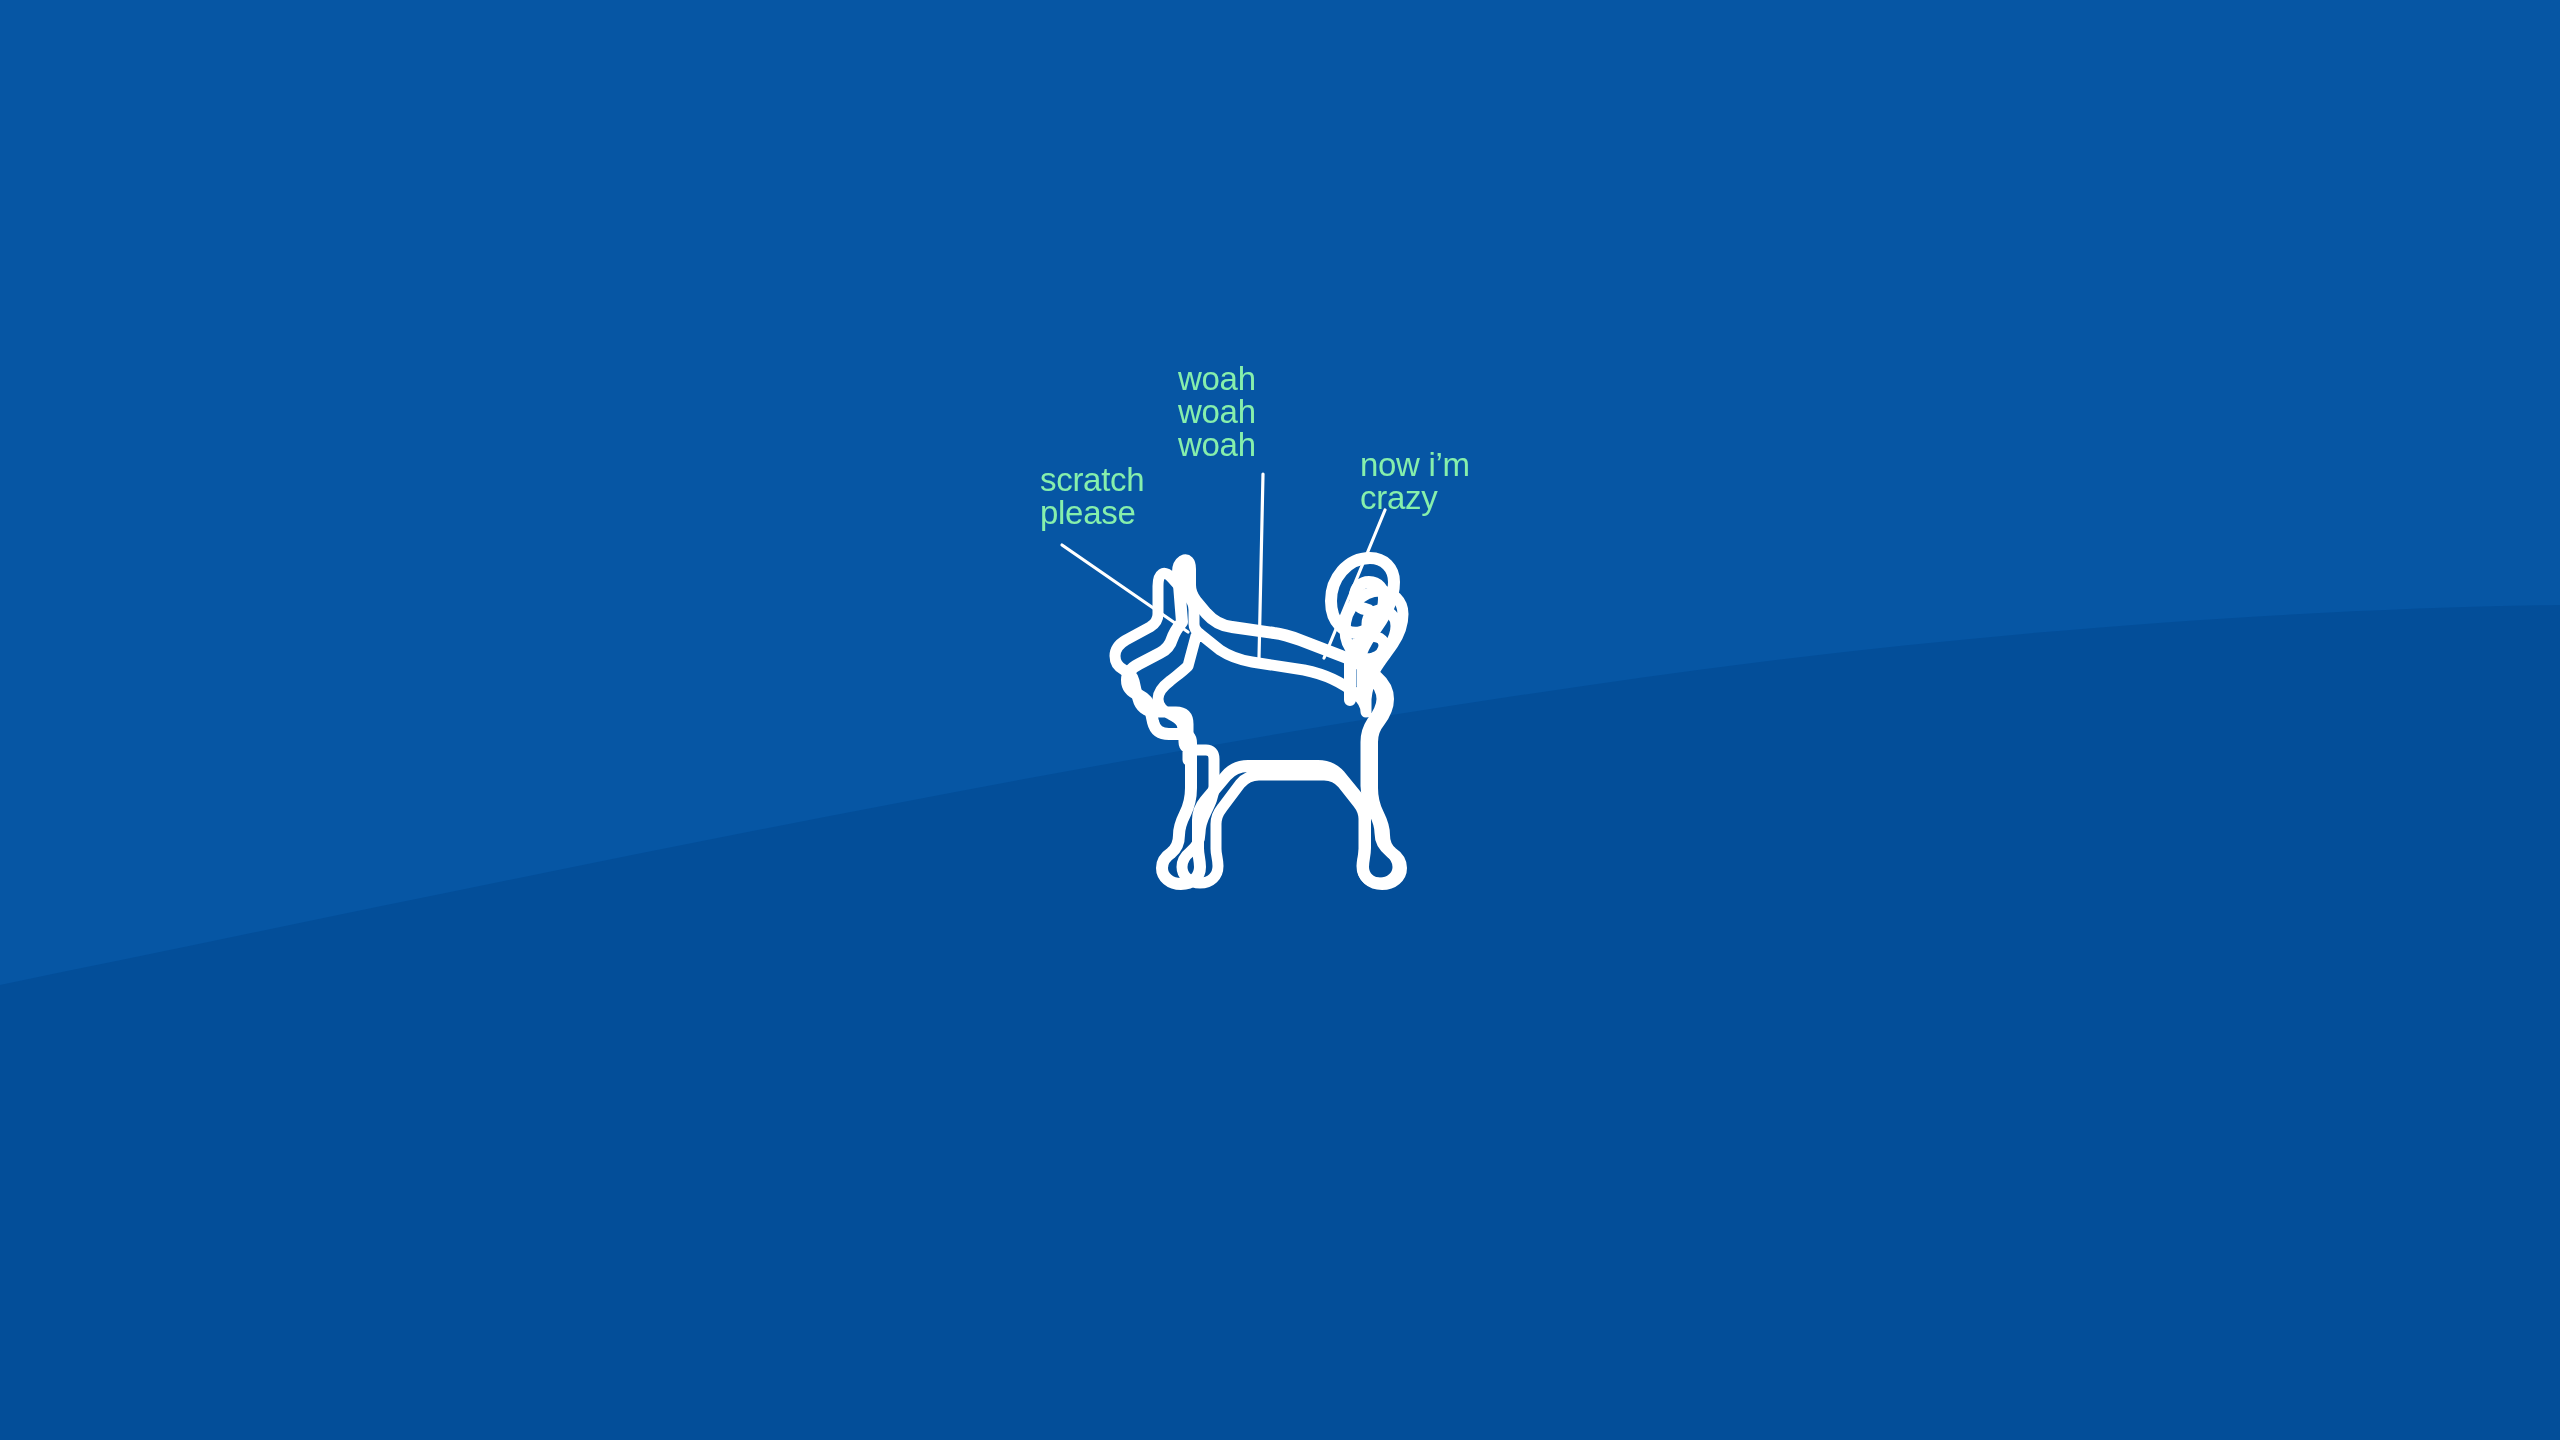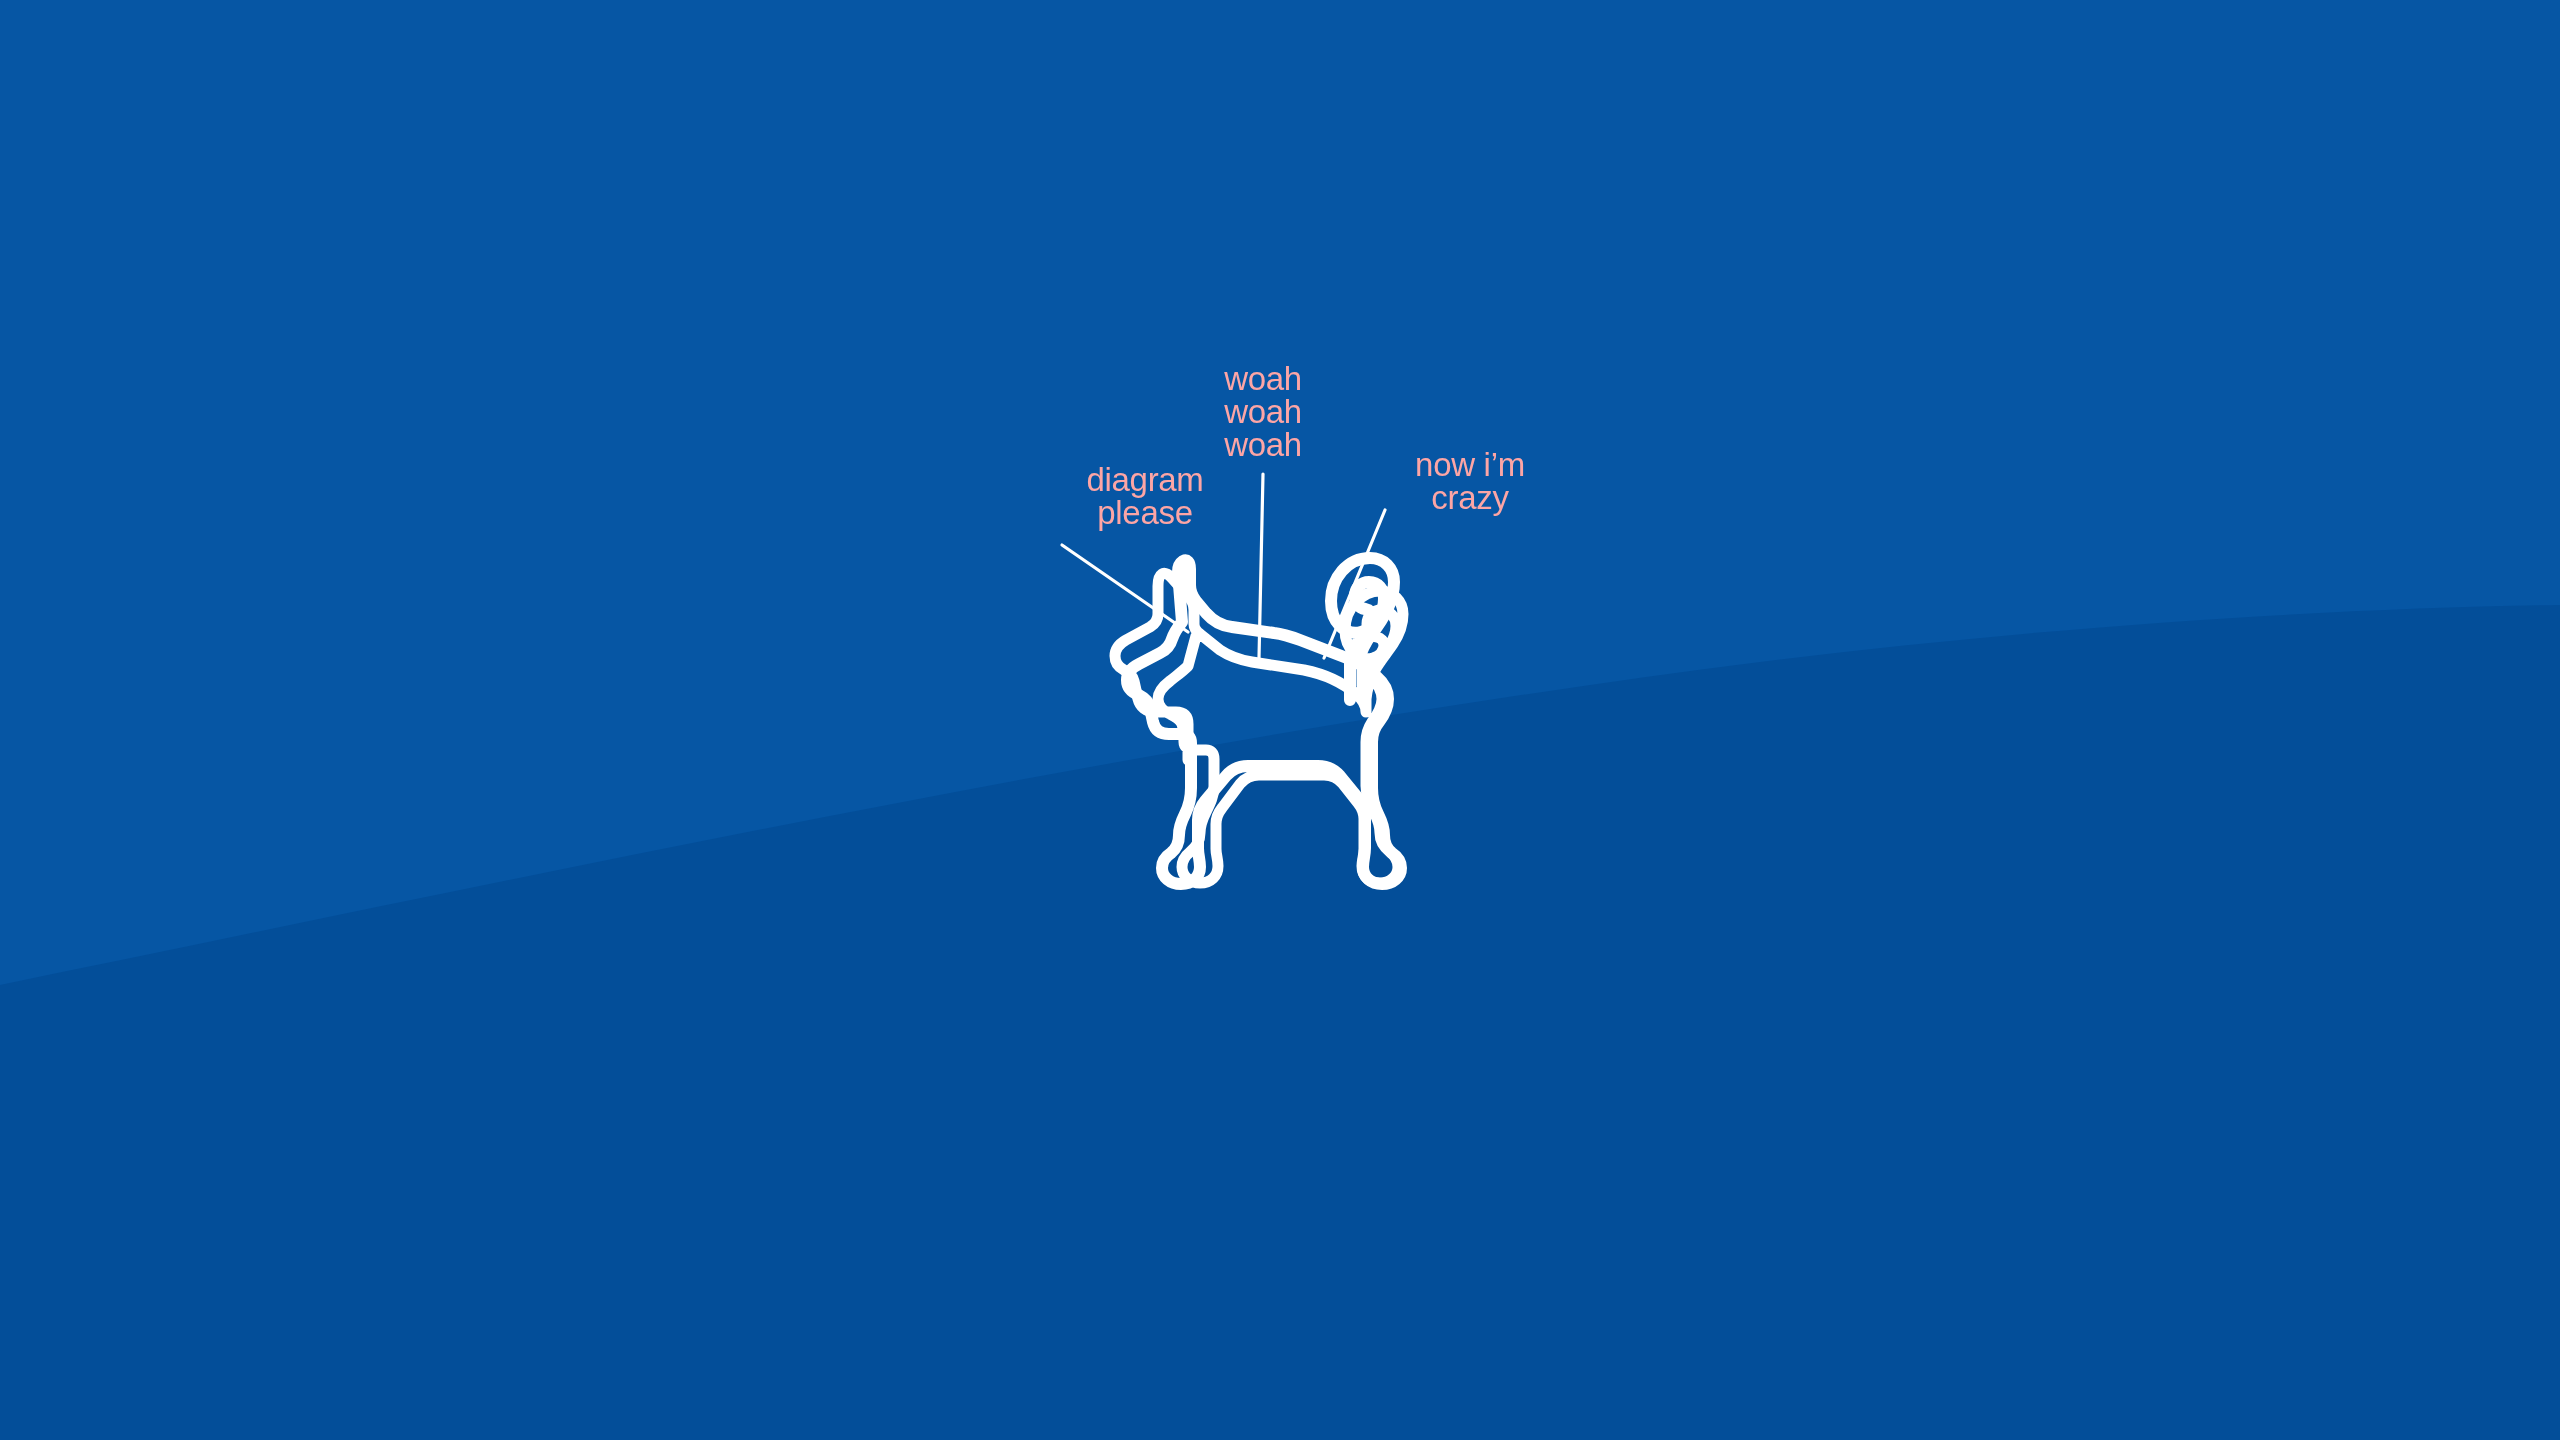--- a/index.html
+++ b/index.html
@@ -25,27 +25,27 @@
   }
   #diagram-layer {
     position: absolute;
     inset: 0;
     width: 100%;
     height: 100%;
     display: block;
   }
   .label-text {
     position: absolute;
-    color: #fca5a5;
+    color: #86efac;
     font-family: "Liberation Sans", sans-serif;
     font-weight: 400;
     font-size: 33px;
     line-height: 33px;
     letter-spacing: -0.3px;
-    text-align: center;
+    text-align: left;
     white-space: pre;
     user-select: none;
   }
   #label-scratch {
     left: 1040px;
     top: 463px;
     width: 210px;
   }
   #label-woah {
     left: 1178px;
@@ -242,21 +242,21 @@
         C1359,608 1355,603 1355,596
         C1355,588 1361,582 1369,582
         C1378,582 1384,589 1384,599
         C1384,606 1382,613 1378,620
         C1374,627 1368,633 1361,639
         C1354,645 1350,652 1350,661
         L1350,700"></path>
     </g>
   </svg>
 
-  <div class="label-text" id="label-scratch">diagram
+  <div class="label-text" id="label-scratch">scratch
 please</div>
 
   <div class="label-text" id="label-woah">woah
 woah
 woah</div>
 
   <div class="label-text" id="label-crazy">now i’m
 crazy</div>
 
 

